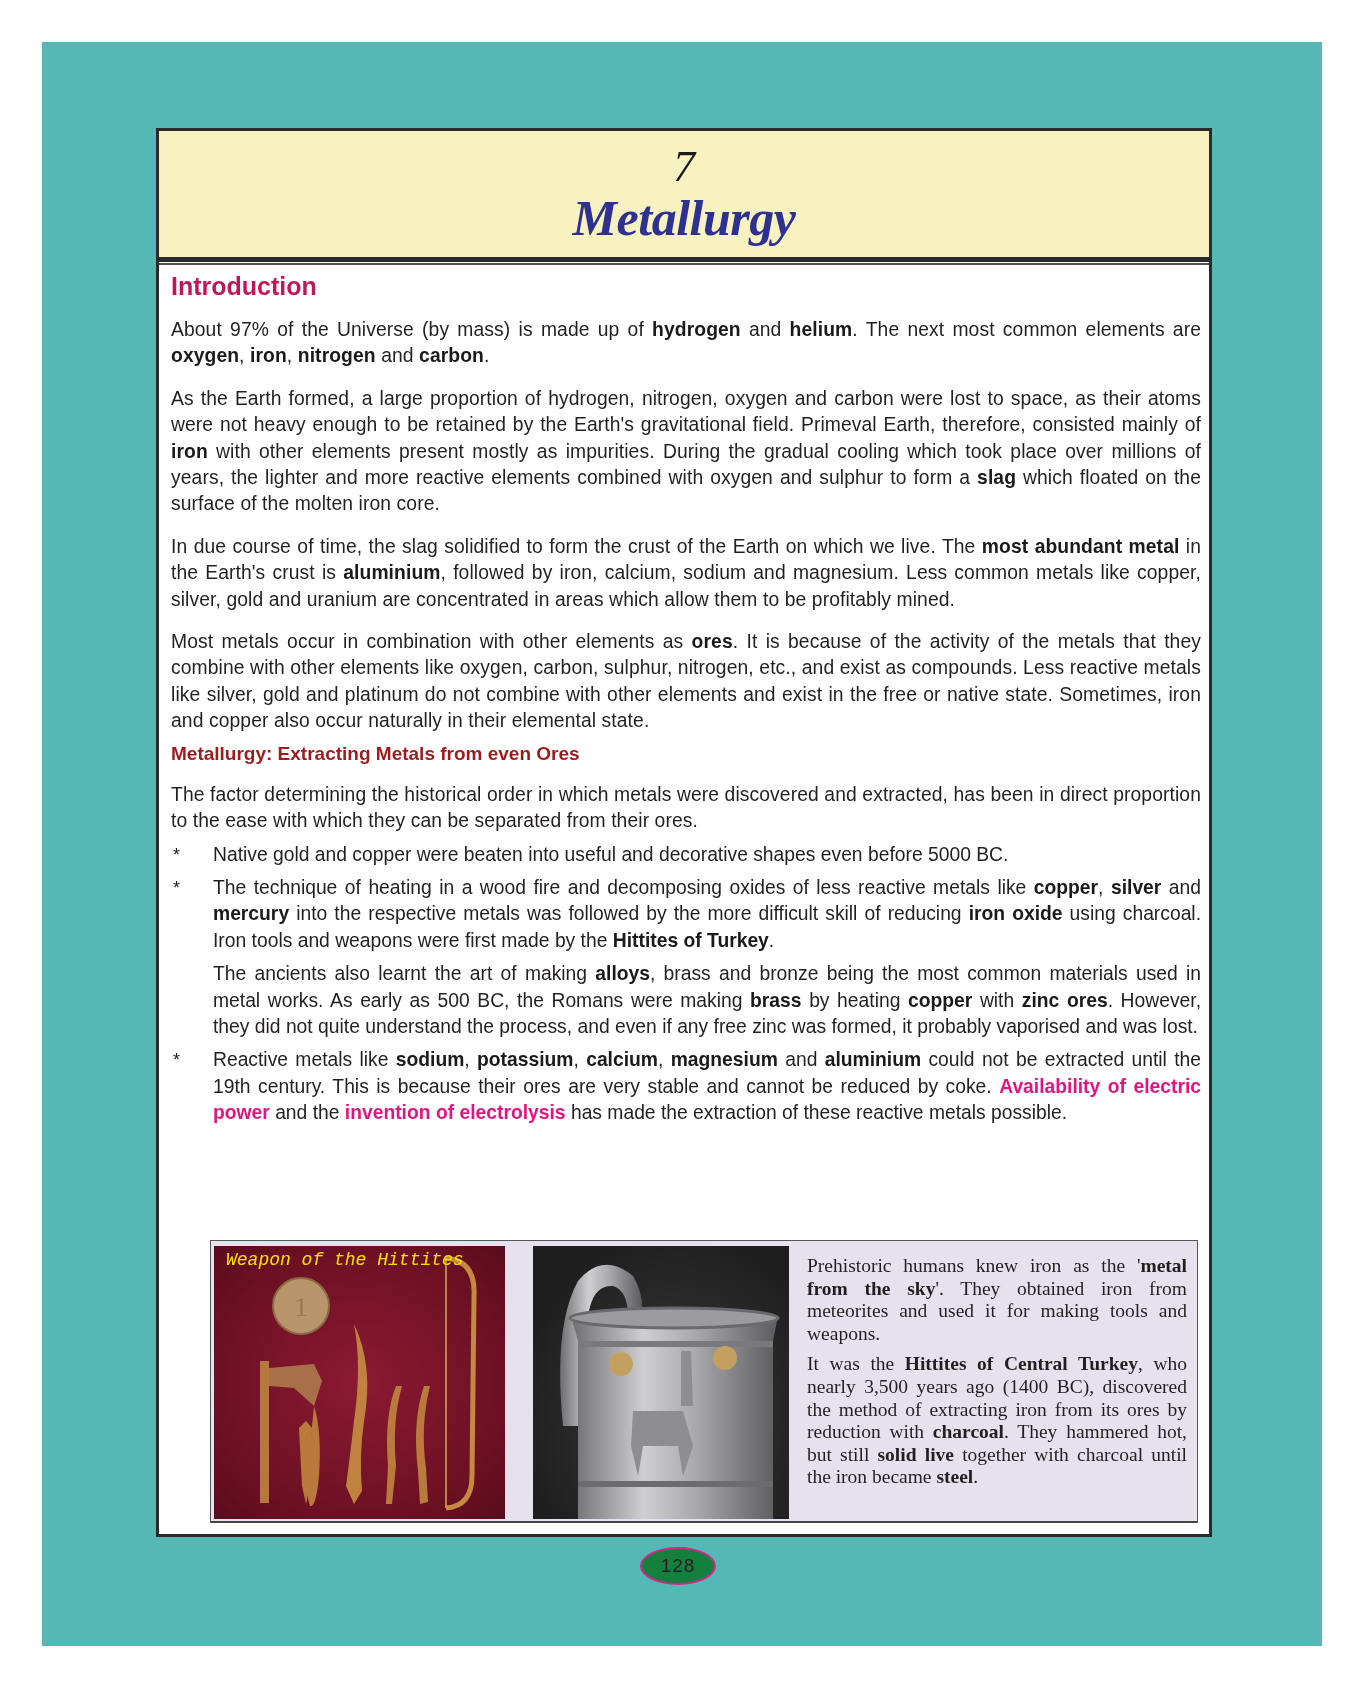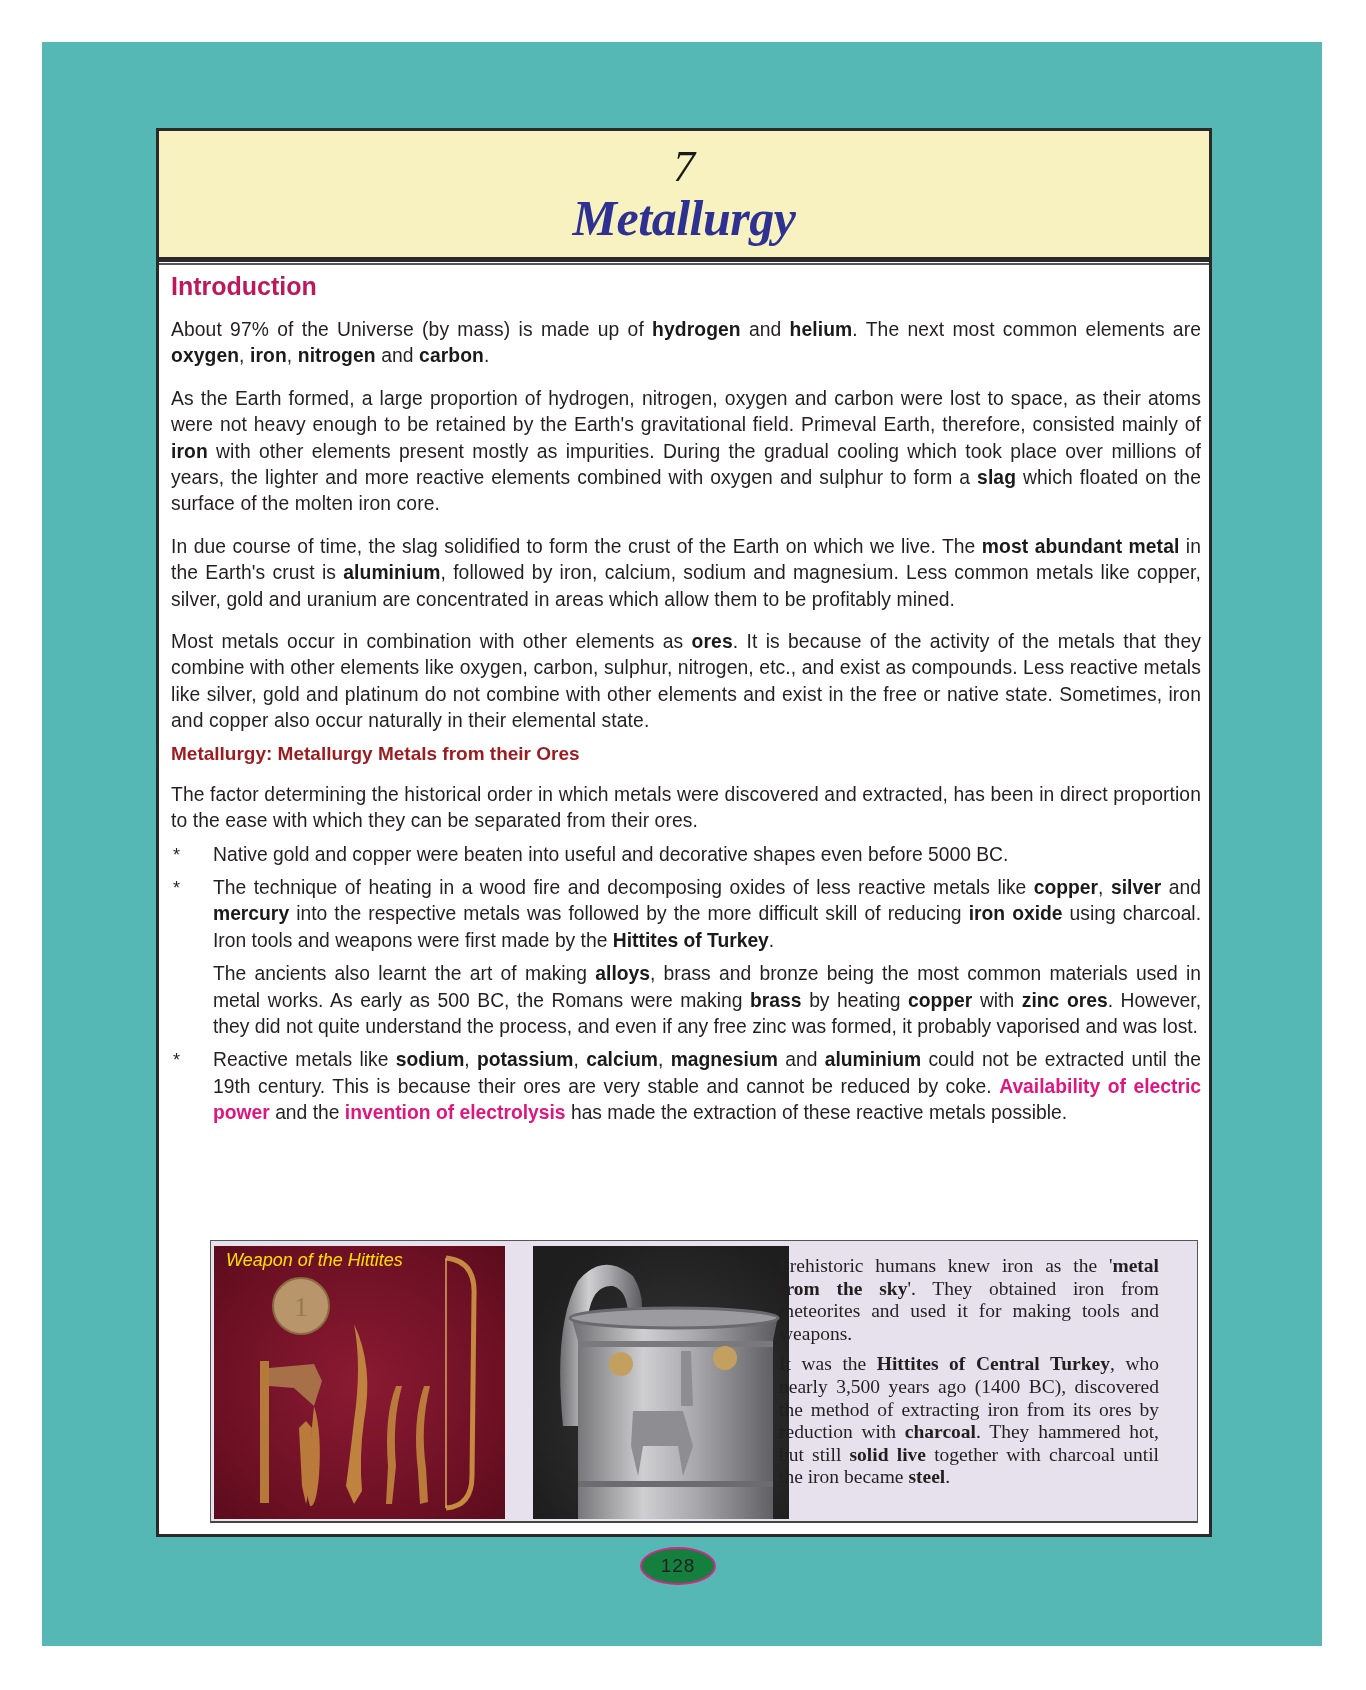--- a/index.html
+++ b/index.html
@@ -66,24 +66,24 @@
   .photo-weapons {
     left: 3px; width: 291px;
     background: radial-gradient(ellipse at 50% 50%, #8a1a32 0%, #6d1024 70%, #5a0c1c 100%);
   }
   .photo-cup {
     left: 322px; width: 256px;
     background: radial-gradient(ellipse at 55% 60%, #3a3a3a 0%, #1e1e1e 80%);
   }
   .photo-caption {
     position: absolute; left: 12px; top: 4px; color: #ffe100; font-size: 18px;
-    font-family: Liberation Sans, sans-serif; font-style: italic;
+    font-family: Liberation Mono, monospace; font-style: italic;
   }
   .callout-text {
-    position: absolute; left: 568px; top: 14px; width: 380px;
+    position: absolute; left: 596px; top: 14px; width: 380px;
     font-family: "Liberation Serif", serif; font-size: 19.5px; line-height: 22.6px;
     text-align: justify; color: #231f20;
   }
   .callout-text p { margin: 0 0 8px 0; }
   .page-number {
     position: absolute; left: 640px; top: 1547px; width: 76px; height: 38px;
     border: 2px solid #d6268c; border-radius: 50%; background: #15803d;
     box-sizing: border-box; text-align: center; line-height: 34px;
     font-size: 19px; letter-spacing: 1px; color: #231f20;
   }
@@ -104,21 +104,21 @@
     <h2 class="section-heading">Introduction</h2>
 
     <p class="body-para"><span>About 97% of the Universe (by mass) is made up of </span><b>hydrogen</b><span> and </span><b>helium</b><span>. The next most common elements are </span><b>oxygen</b><span>, </span><b>iron</b><span>, </span><b>nitrogen</b><span> and </span><b>carbon</b><span>.</span></p>
 
     <p class="body-para"><span>As the Earth formed, a large proportion of hydrogen, nitrogen, oxygen and carbon were lost to space, as their atoms were not heavy enough to be retained by the Earth's gravitational field. Primeval Earth, therefore, consisted mainly of </span><b>iron</b><span> with other elements present mostly as impurities. During the gradual cooling which took place over millions of years, the lighter and more reactive elements combined with oxygen and sulphur to form a </span><b>slag</b><span> which floated on the surface of the molten iron core.</span></p>
 
     <p class="body-para"><span>In due course of time, the slag solidified to form the crust of the Earth on which we live. The </span><b>most abundant metal</b><span> in the Earth's crust is </span><b>aluminium</b><span>, followed by iron, calcium, sodium and magnesium. Less common metals like copper, silver, gold and uranium are concentrated in areas which allow them to be profitably mined.</span></p>
 
     <p class="body-para"><span>Most metals occur in combination with other elements as </span><b>ores</b><span>. It is because of the activity of the metals that they combine with other elements like oxygen, carbon, sulphur, nitrogen, etc., and exist as compounds. Less reactive metals like silver, gold and platinum do not combine with other elements and exist in the free or native state. Sometimes, iron and copper also occur naturally in their elemental state.</span></p>
 
-    <h3 class="sub-heading">Metallurgy: Metallurgy Metals from their Ores</h3>
+    <h3 class="sub-heading">Metallurgy: Extracting Metals from even Ores</h3>
 
     <p class="body-para">The factor determining the historical order in which metals were discovered and extracted, has been in direct proportion to the ease with which they can be separated from their ores.</p>
 
     <ul class="bullets">
       <li><span class="star">*</span><span>Native gold and copper were beaten into useful and decorative shapes even before 5000 BC.</span></li>
 
       <li><span class="star">*</span><span>The technique of heating in a wood fire and decomposing oxides of less reactive metals like </span><b>copper</b><span>, </span><b>silver</b><span> and </span><b>mercury</b><span> into the respective metals was followed by the more difficult skill of reducing </span><b>iron oxide</b><span> using charcoal. Iron tools and weapons were first made by the </span><b>Hittites of Turkey</b><span>.</span></li>
 
       <li class="cont"><span>The ancients also learnt the art of making </span><b>alloys</b><span>, brass and bronze being the most common materials used in metal works. As early as 500 BC, the Romans were making </span><b>brass</b><span> by heating </span><b>copper</b><span> with </span><b>zinc ores</b><span>. However, they did not quite understand the process, and even if any free zinc was formed, it probably vaporised and was lost.</span></li>
 

